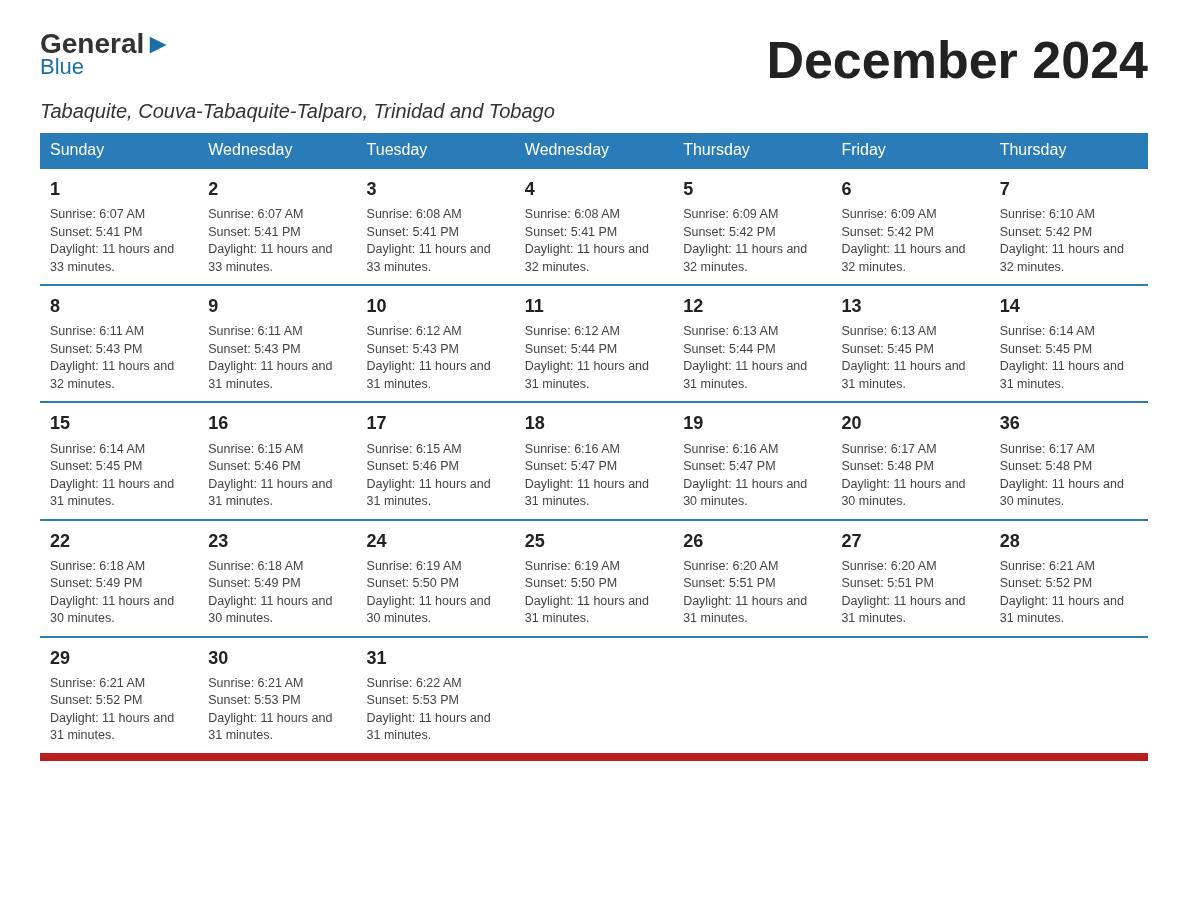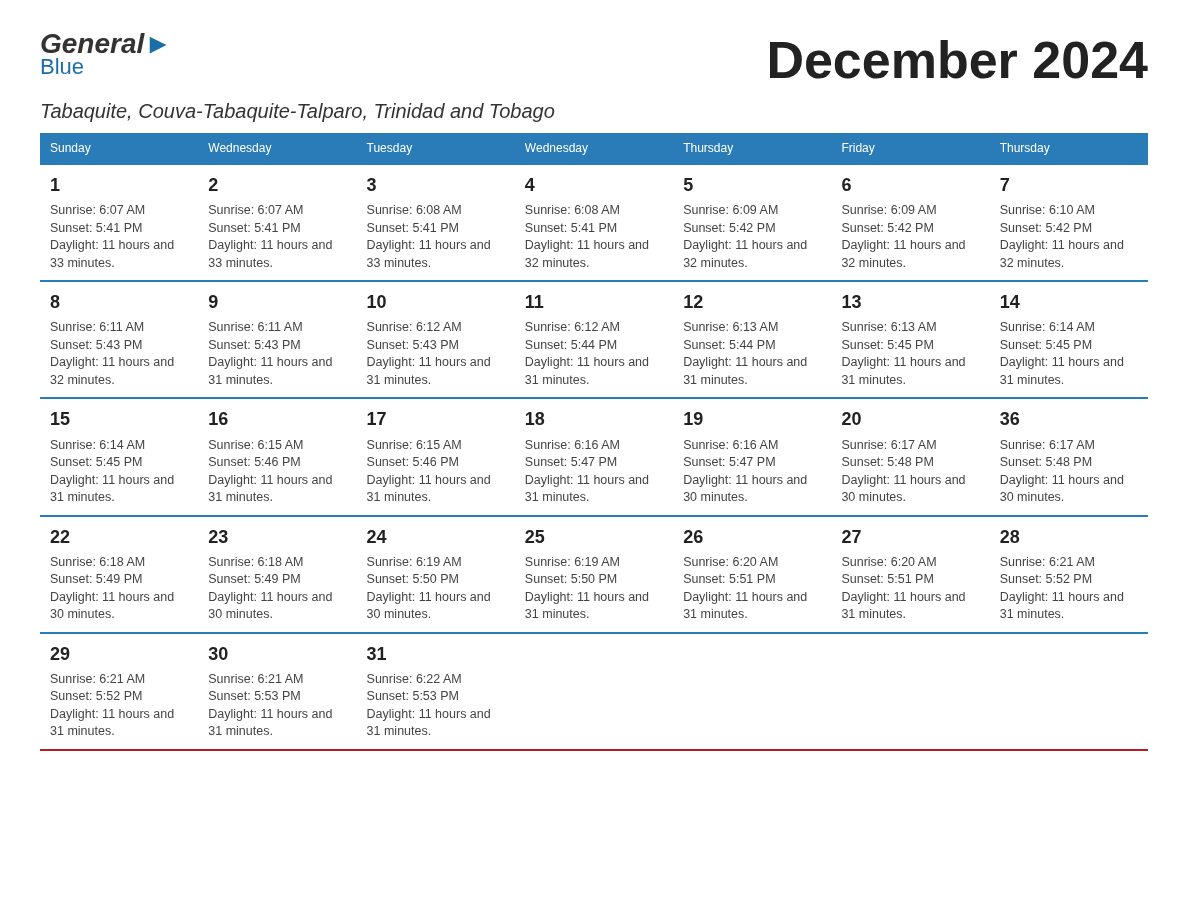--- a/index.html
+++ b/index.html
@@ -19,21 +19,20 @@
     .logo {
       display: flex;
       flex-direction: column;
       align-items: flex-start;
     }
     .logo-general {
       font-size: 28px;
       font-weight: bold;
       color: #333;
       line-height: 1;
-      font-style: italic;
     }
     .logo-general span {
       color: #1a6fa8;
     }
     .logo-blue {
       font-size: 22px;
       font-weight: normal;
       color: #1a6fa8;
       margin-top: -4px;
     }
@@ -57,21 +56,21 @@
       font-size: 13.5px;
     }
     thead tr {
       background-color: #2a7cb8;
       color: #fff;
     }
     thead th {
       padding: 8px 10px;
       text-align: left;
       font-weight: normal;
-      font-size: 12px;
+      font-size: 16px;
     }
     tbody tr {
       border-top: 2px solid #2a7cb8;
     }
     tbody td {
       padding: 8px 10px;
       vertical-align: top;
       width: 14.28%;
       color: #333;
       line-height: 1.4;
@@ -81,21 +80,21 @@
       font-weight: bold;
       color: #222;
       margin-bottom: 4px;
       display: block;
     }
     .day-info {
       font-size: 12.5px;
       color: #444;
     }
     tbody tr:last-child td {
-      border-bottom: 2px solid #b91c1c;
+      border-bottom: 8px solid #b91c1c;
     }
   </style>
 </head>
 <body>
 
 <div class="header-row">
   <div class="logo">
     <div class="logo-general">
       General<span>►</span>
     </div>

